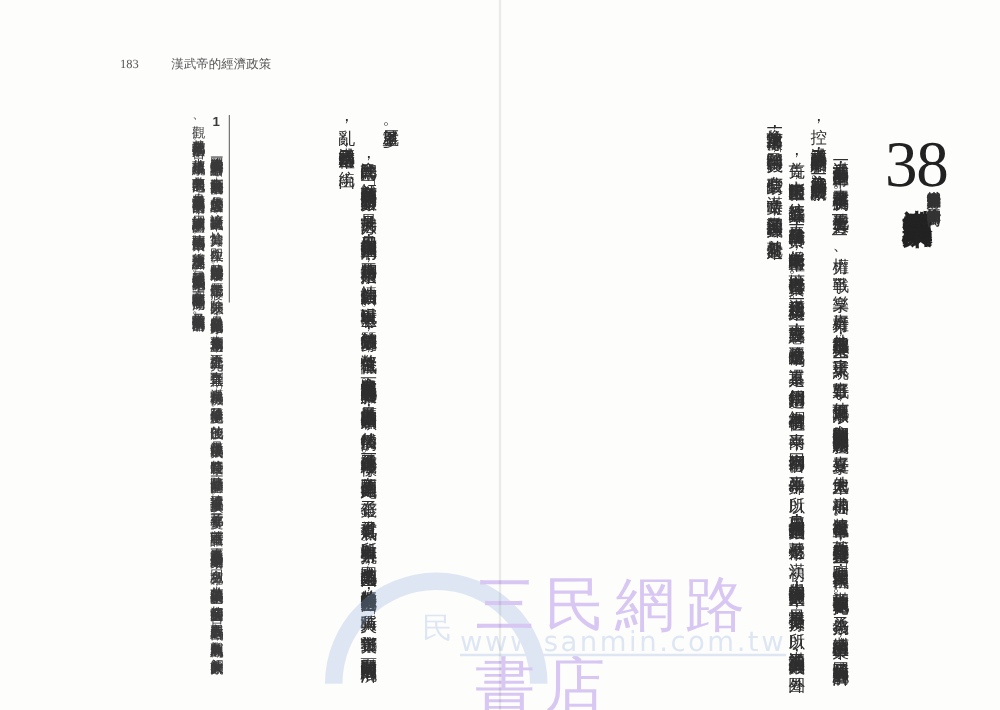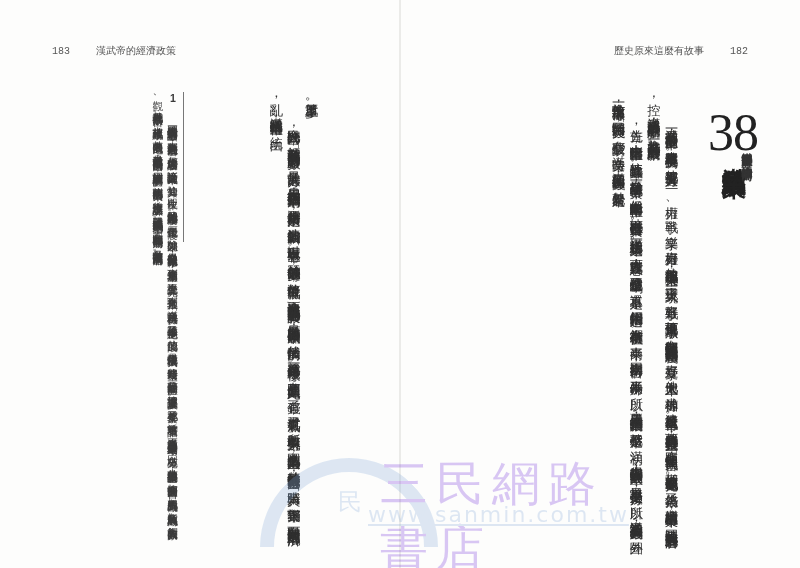--- a/index.html
+++ b/index.html
@@ -14,21 +14,21 @@
   .gutter {
     position: absolute; left: 399px; top: 0; width: 2px; height: 568px;
     background: linear-gradient(to right, #f0f0ee, #e6e6e3, #f0f0ee);
   }
   .running-head {
     position: absolute; top: 44px; font-size: 10px; color: #555;
     display: flex; gap: 26px; align-items: baseline;
   }
   .rh-left { left: 52px; }
   .rh-right { right: 52px; }
-  .rh-num { font-family: Liberation Mono, monospace; font-size: 10px; }
+  .rh-num { font-family: Liberation Serif, serif; font-size: 10px; margin-left: 44px; }
 
   .vcol {
     position: absolute;
     writing-mode: vertical-rl;
     text-orientation: upright;
     line-height: 17.6px;
     font-size: 13.2px;
     letter-spacing: 0.6px;
     color: #2f2f2f;
   }
@@ -94,24 +94,20 @@
 <body>
 
 <div class="spread">
   <div class="gutter"></div>
 
   <div class="running-head rh-left">
     <span class="rh-num">183</span>
     <span>漢武帝的經濟政策</span>
   </div>
 
-  <div class="running-head rh-right">
-    <span>歷史原來這麼有故事</span>
-    <span class="rh-num">182</span>
-  </div>
 
   <div class="chap-num">38</div>
   <div class="chap-title">漢武帝的經濟政策</div>
   <div class="chap-subtitle">
     <span>鹽鐵官營斂民財</span><span class="gap"></span><span>均輸平準中間商</span>
   </div>
 
   <div class="vcol body-right">
     <p>漢武帝是一個奢靡多欲的皇帝，素來放縱不羈受折騰。他平生有三大喜好——權力、戰爭、享樂。喜好權力，他空前地加強了中央集權，實現了大一統；喜好戰爭，他打遍天下無敵手，在位期間對中國疆域的拓展極具開創意義；喜好享受，他大興土木，求神尋仙，遠超後世歷代皇帝。然而這些喜好都很費錢，即便是一個皇家「富四代」，漢朝的家底也被他花光了。為了搞錢，繼續自己的帝王事業，同時也為了加強對經濟的管控，漢武帝想出了許多斂財的新點子，為此推行了一系列的財經新政策。</p>
     <p>首先，中央壟斷鑄幣權，統一鑄造五銖錢。秦始皇雖然統一了貨幣，但並未壟斷鑄幣權，地方可以自行鑄造貨幣。漢初也延續了這一政策。大家可能會疑惑：這不就是造假幣嗎？還真不是，銅錢用銅鑄造，銅本身就有價值。秦半兩，因含銅半兩得名，半兩為十二銖。所以，只要用十二銖銅來鑄造銅錢，就不是假幣。漢初，大家覺得含銅十二銖的錢太重，日常交易不是很方便，所以，漢初鑄造了重五分的銅錢，外圈像輪廓莢一樣單薄，民間俗稱「莢錢」，有些窮酸。漢文帝時，漢朝又鑄造了四銖錢，外觀看起來</p>

